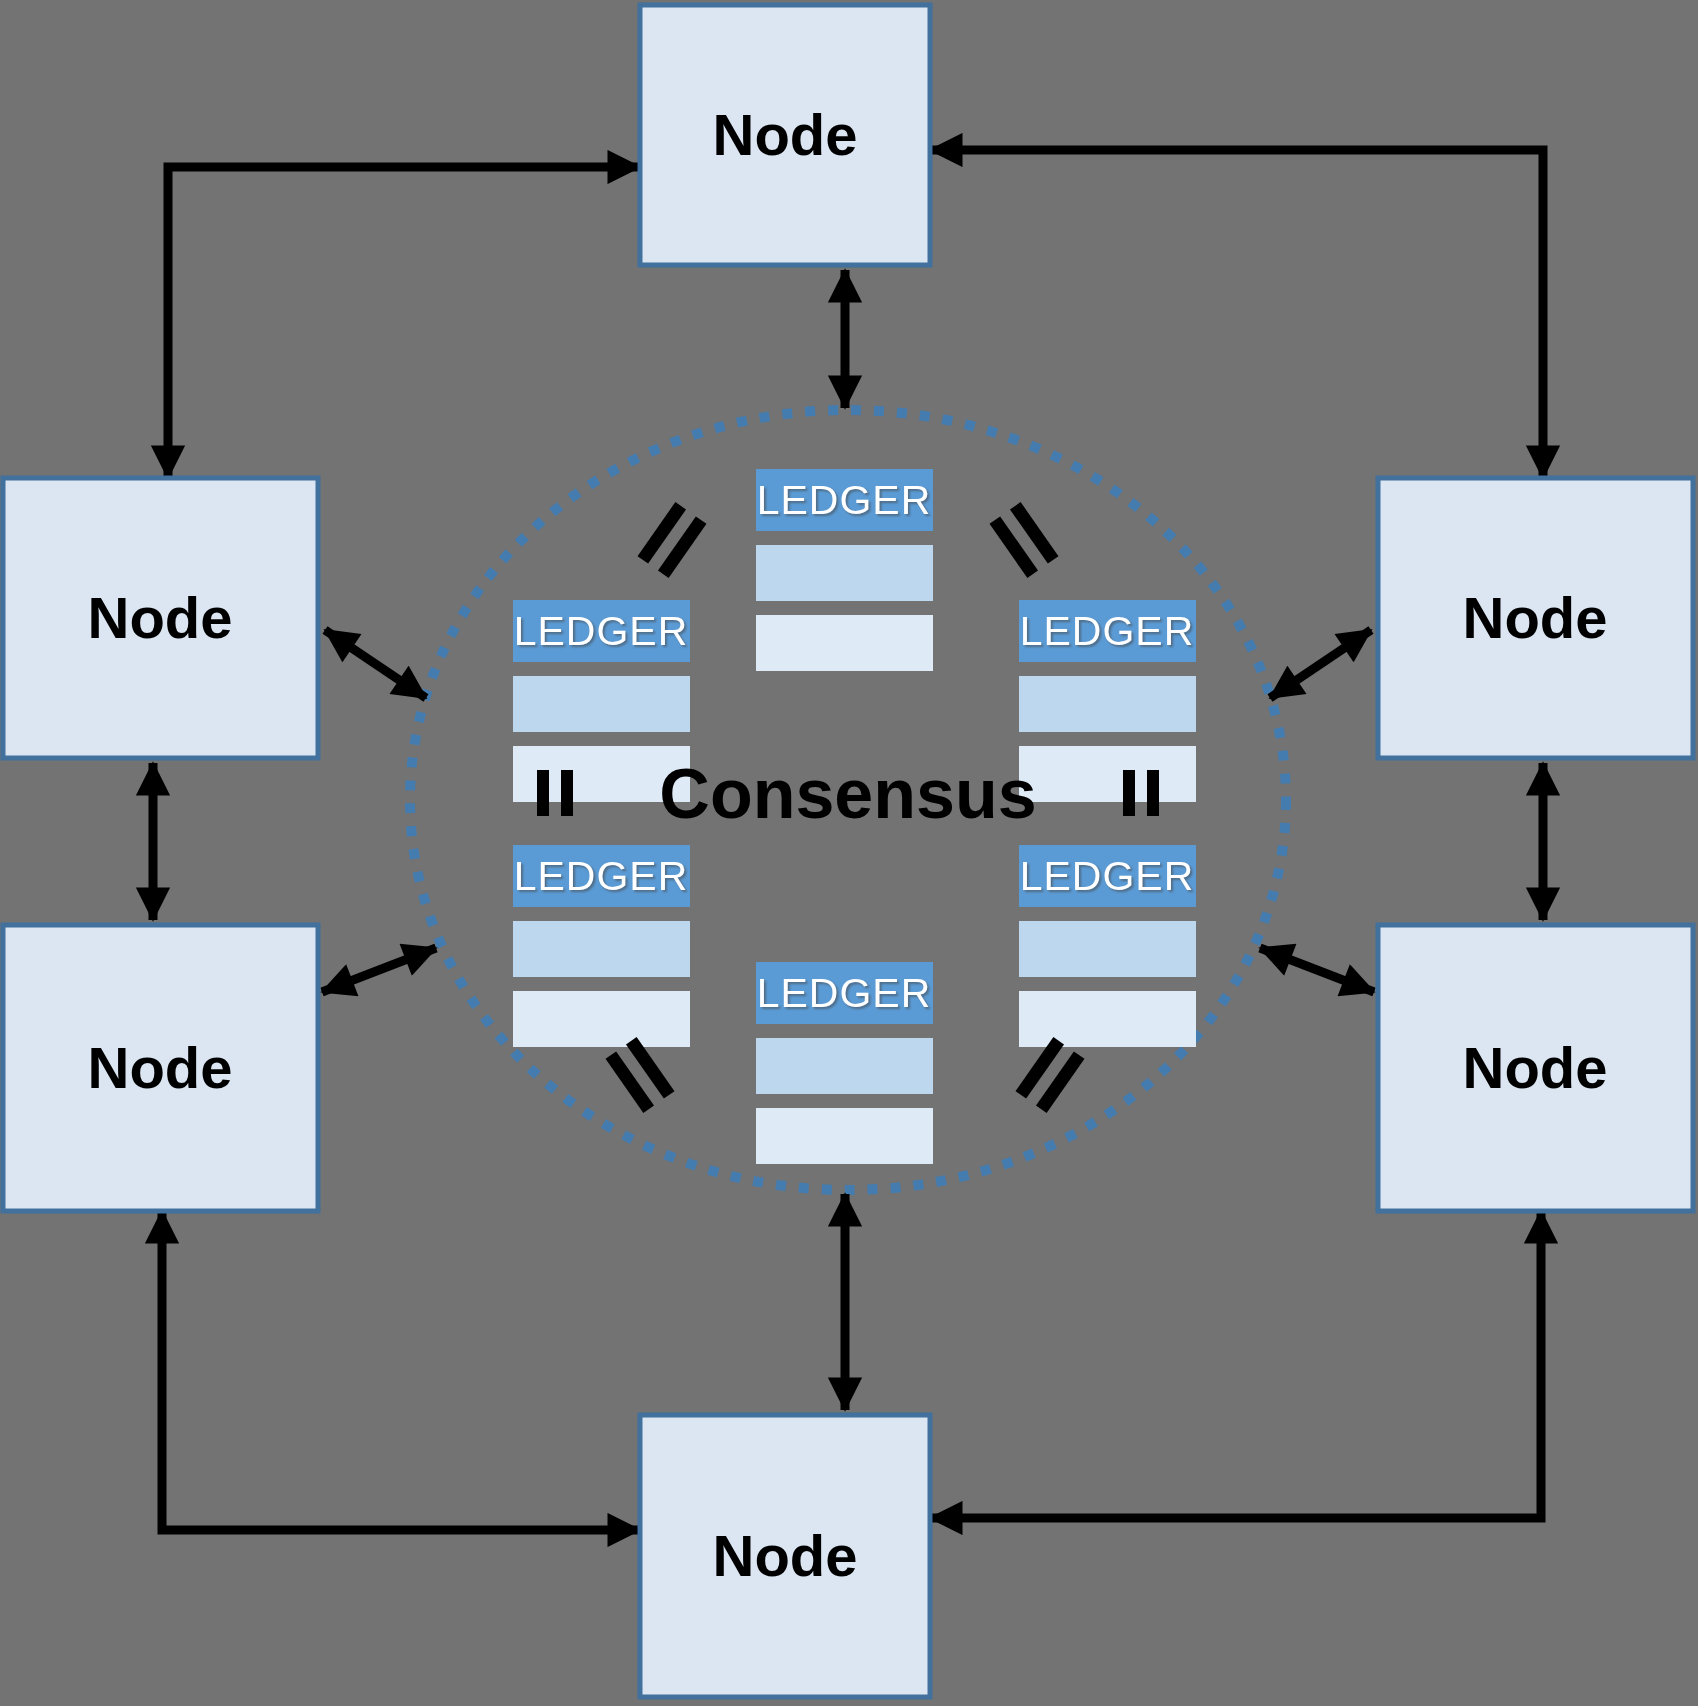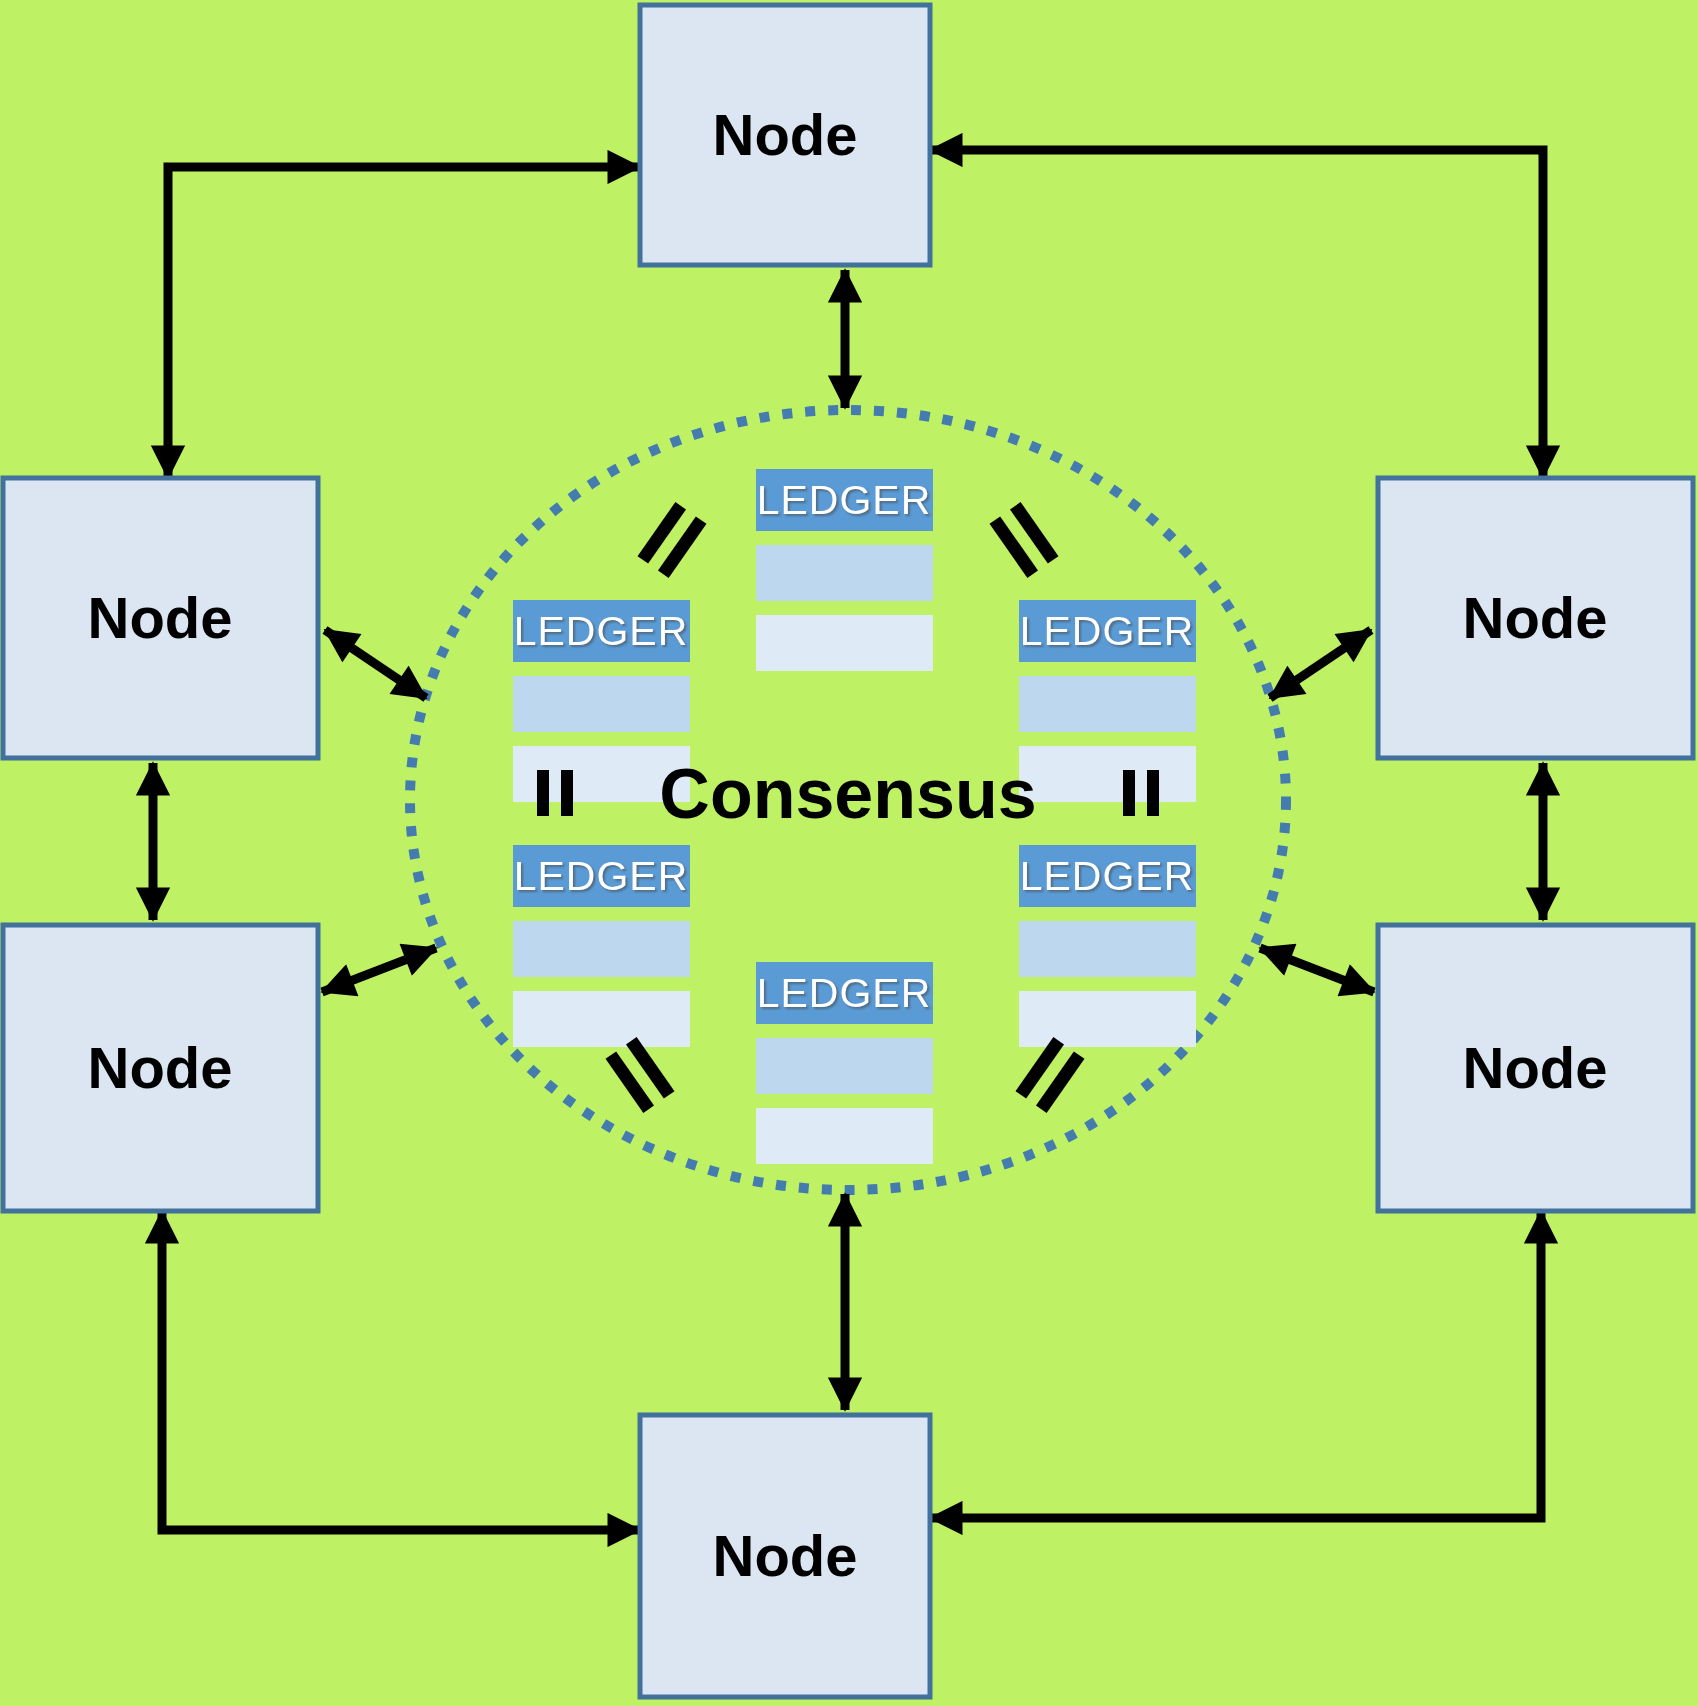--- a/index.html
+++ b/index.html
@@ -1,16 +1,16 @@
 <!DOCTYPE html>
 <html><head>
 <meta charset="utf-8">
 <style>
   html,body{margin:0;padding:0;background:#ffffff;}
-  .stage{width:1698px;height:1706px;position:relative;margin:0 auto;background:#bef264;}
+  .stage{width:1698px;height:1706px;position:relative;margin:0 auto;background:#737373;}
   svg{display:block;}
   .node-box{fill:#dbe6f2;stroke:#41719c;stroke-width:5;}
   .node-label{
     font-family:"Liberation Sans",sans-serif;
     font-weight:bold;font-size:58px;fill:#000;
     text-anchor:middle;
   }
   .ledger-header{fill:#5b9bd5;}
   .ledger-row1{fill:#bdd7ee;}
   .ledger-row2{fill:#deebf7;}

